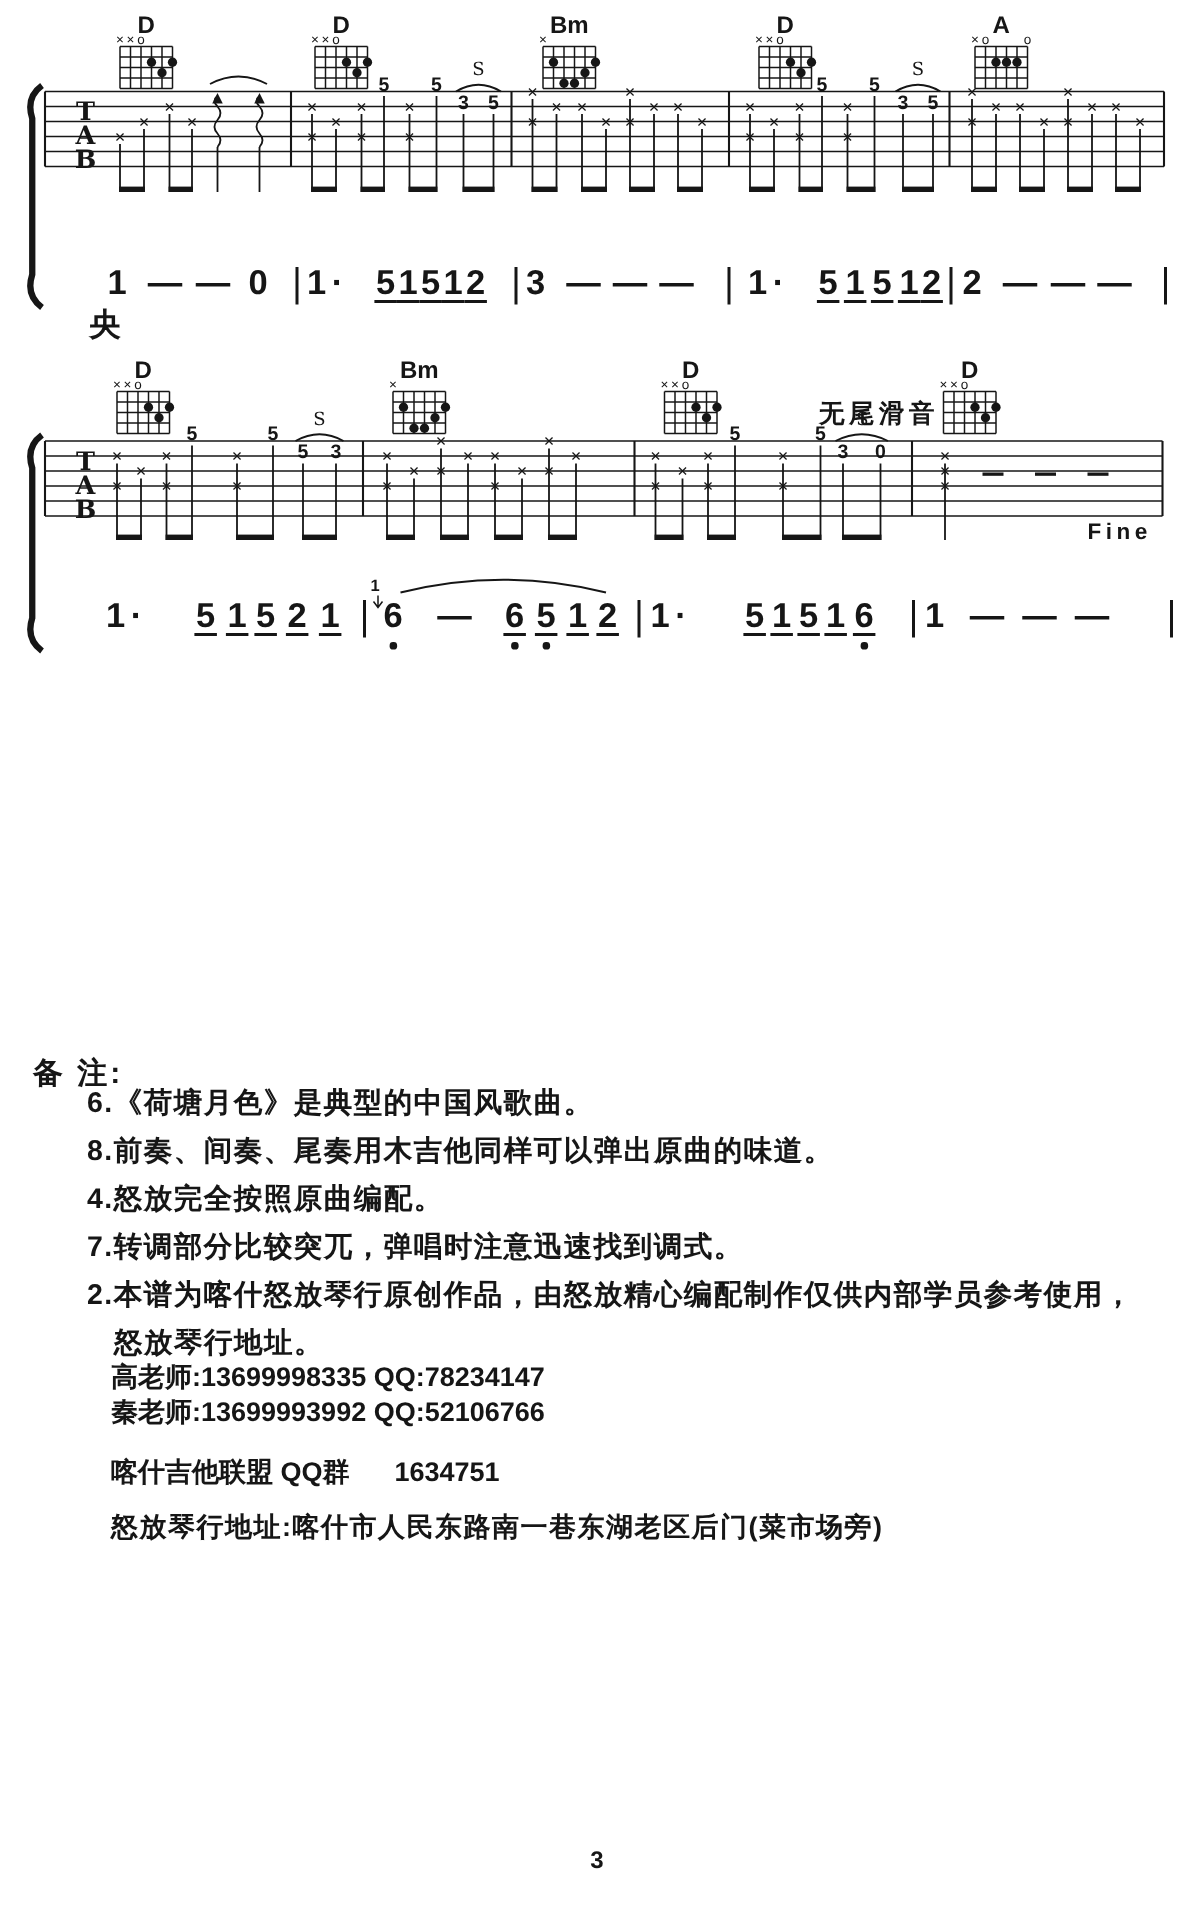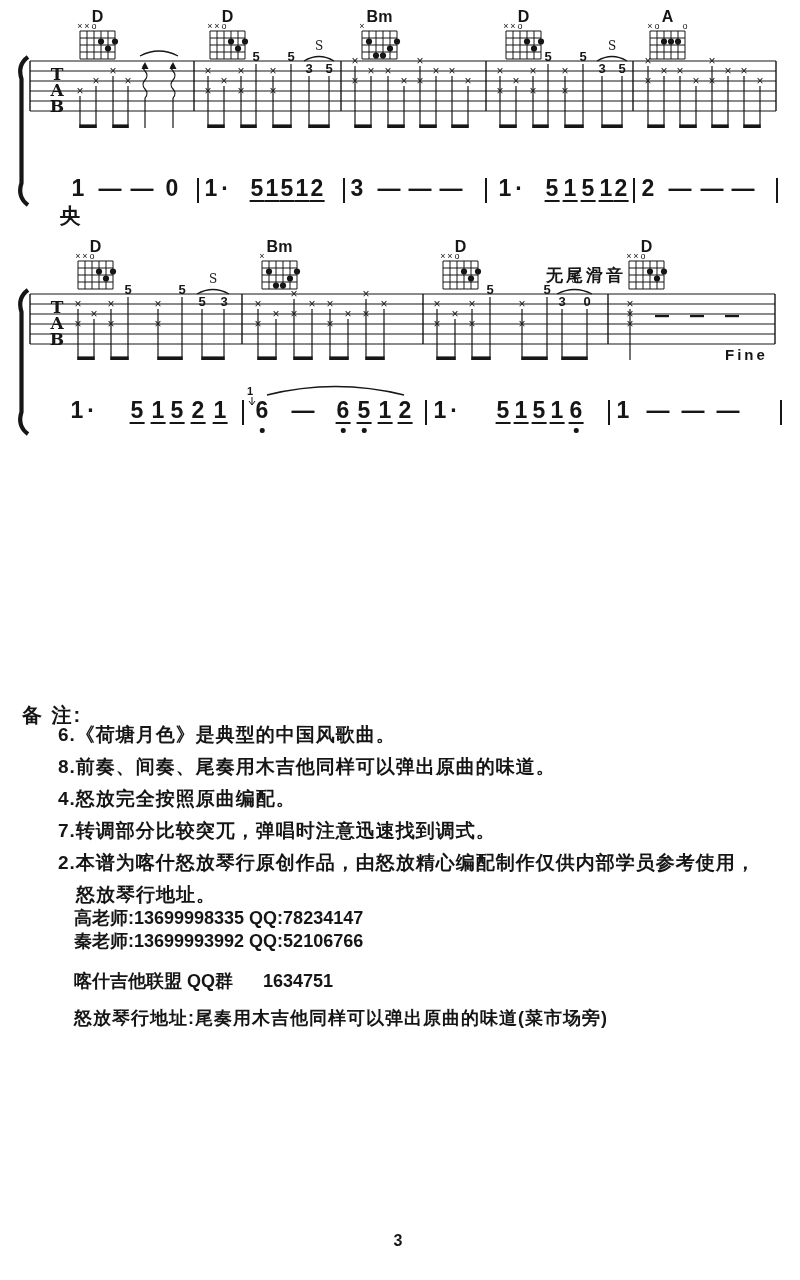--- a/index.html
+++ b/index.html
@@ -505,17 +505,17 @@
     <div class="ri r2">4.怒放完全按照原曲编配。</div>
     <div class="ri r3">7.转调部分比较突兀，弹唱时注意迅速找到调式。</div>
     <div class="ri r4">2.本谱为喀什怒放琴行原创作品，由怒放精心编配制作仅供内部学员参考使用，</div>
     <div class="ri r5">怒放琴行地址。</div>
   </div>
 
   <div id="contact">
     <div class="c0">秦老师:13699993992 QQ:52106766</div>
     <div class="c1">高老师:13699998335 QQ:78234147</div>
     <div class="c2">喀什吉他联盟 QQ群      1634751</div>
-    <div class="addr">怒放琴行地址:尾奏用木吉他同样可以弹出原曲的味道(菜市场旁)</div>
+    <div class="addr">怒放琴行地址:喀什市人民东路南一巷东湖老区后门(菜市场旁)</div>
   </div>
 
   <div id="pagenum">3</div>
 </div>
 
 </body></html>

